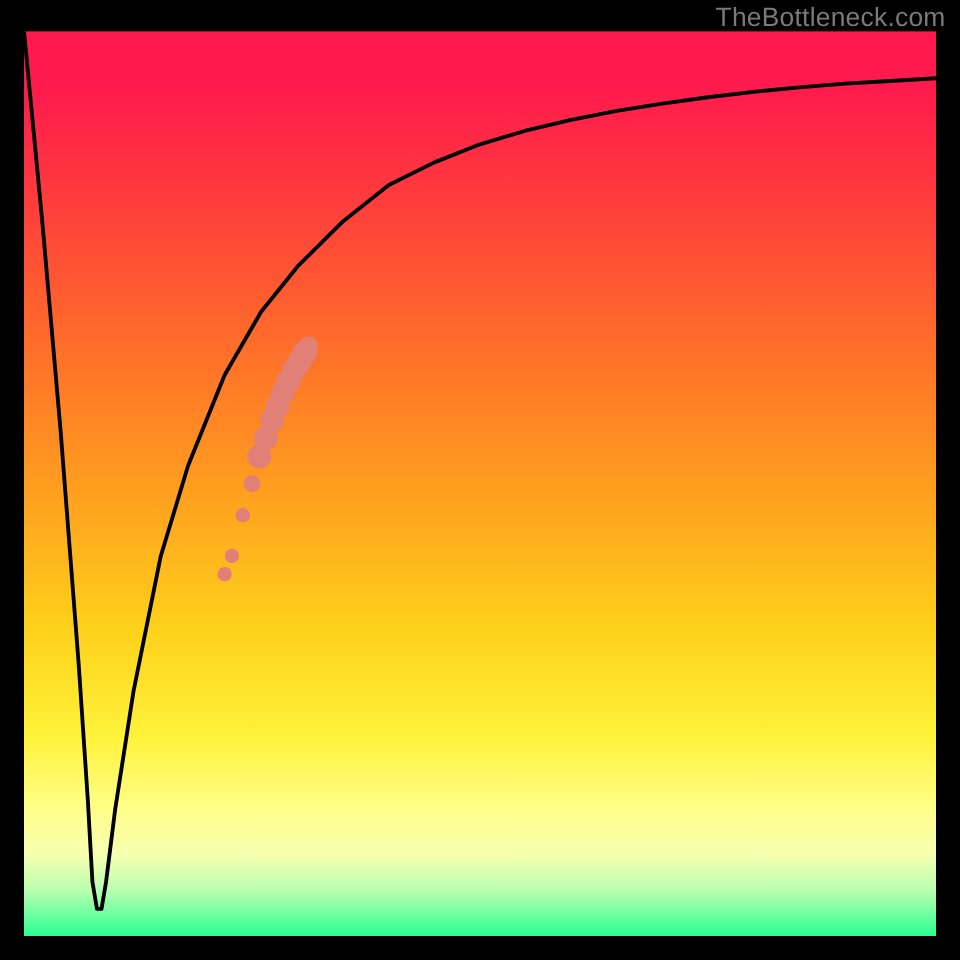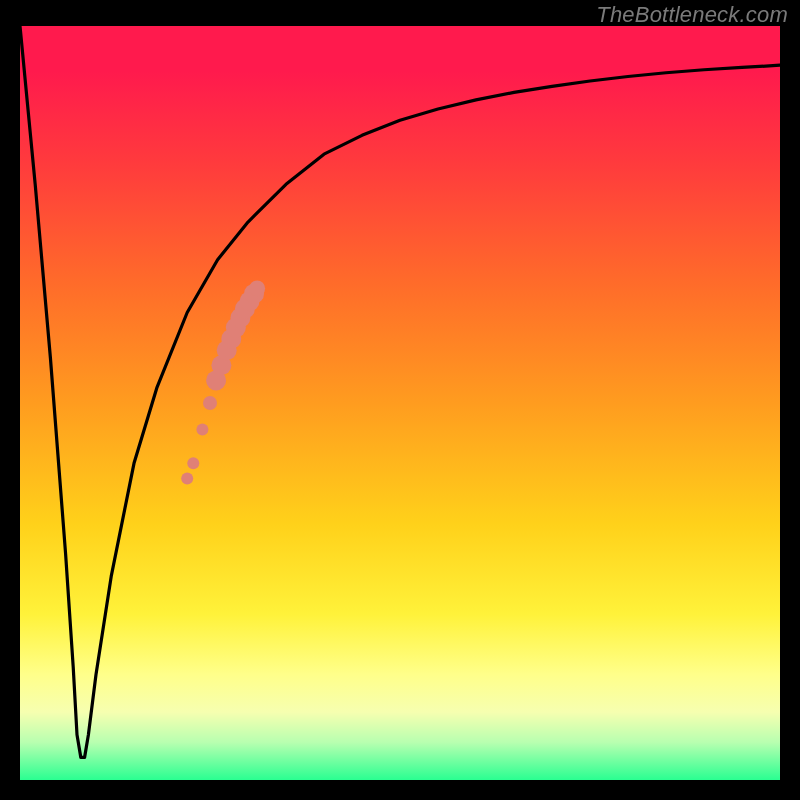--- a/index.html
+++ b/index.html
@@ -8,21 +8,20 @@
     width: 800px;
     height: 800px;
     background: #000;
     overflow: hidden;
   }
   .frame {
     position: relative;
     width: 800px;
     height: 571px;
     background: #000;
-    font-style: italic;
   }
   .attribution {
     position: absolute;
     top: 2px;
     right: 12px;
     font-family: Arial, Helvetica, sans-serif;
     font-size: 22px;
     color: #7a7a7a;
     letter-spacing: 0.2px;
     user-select: none;

